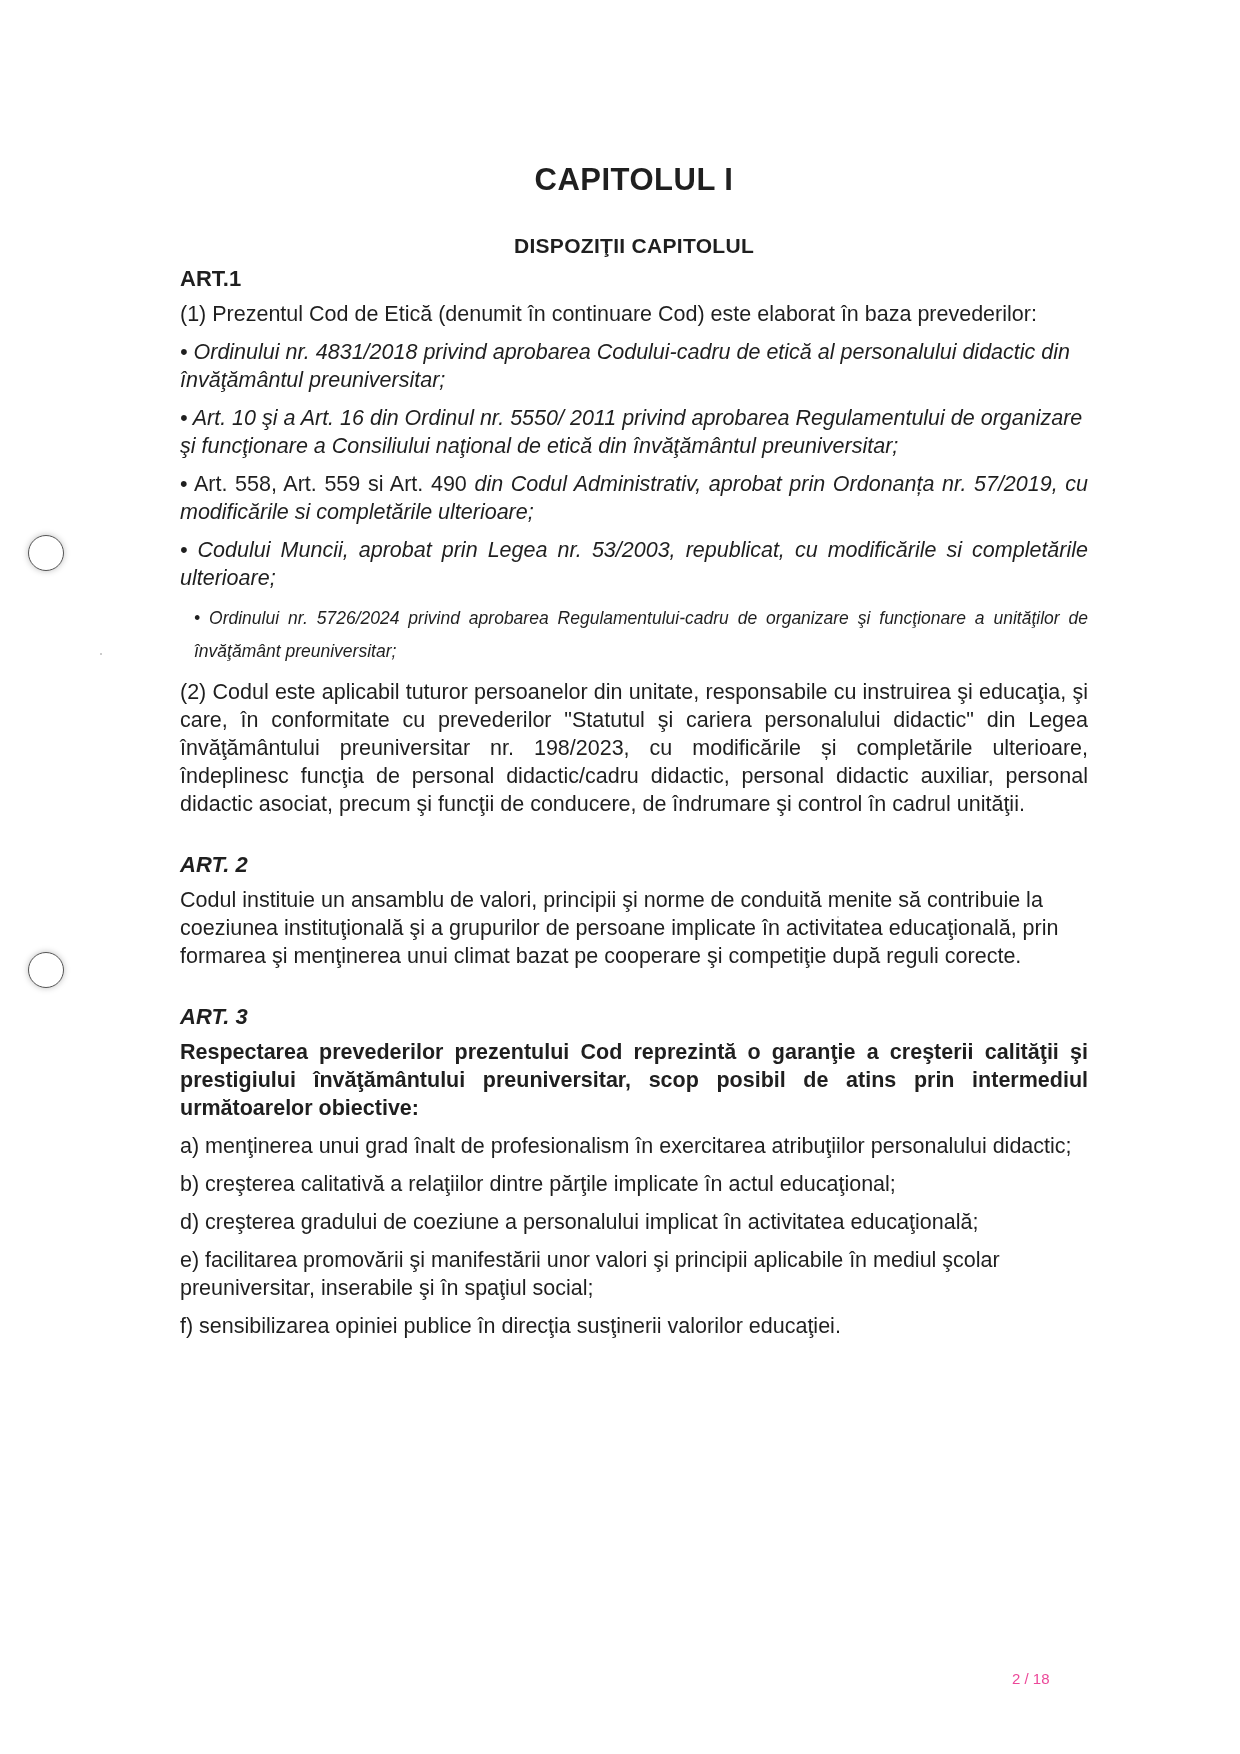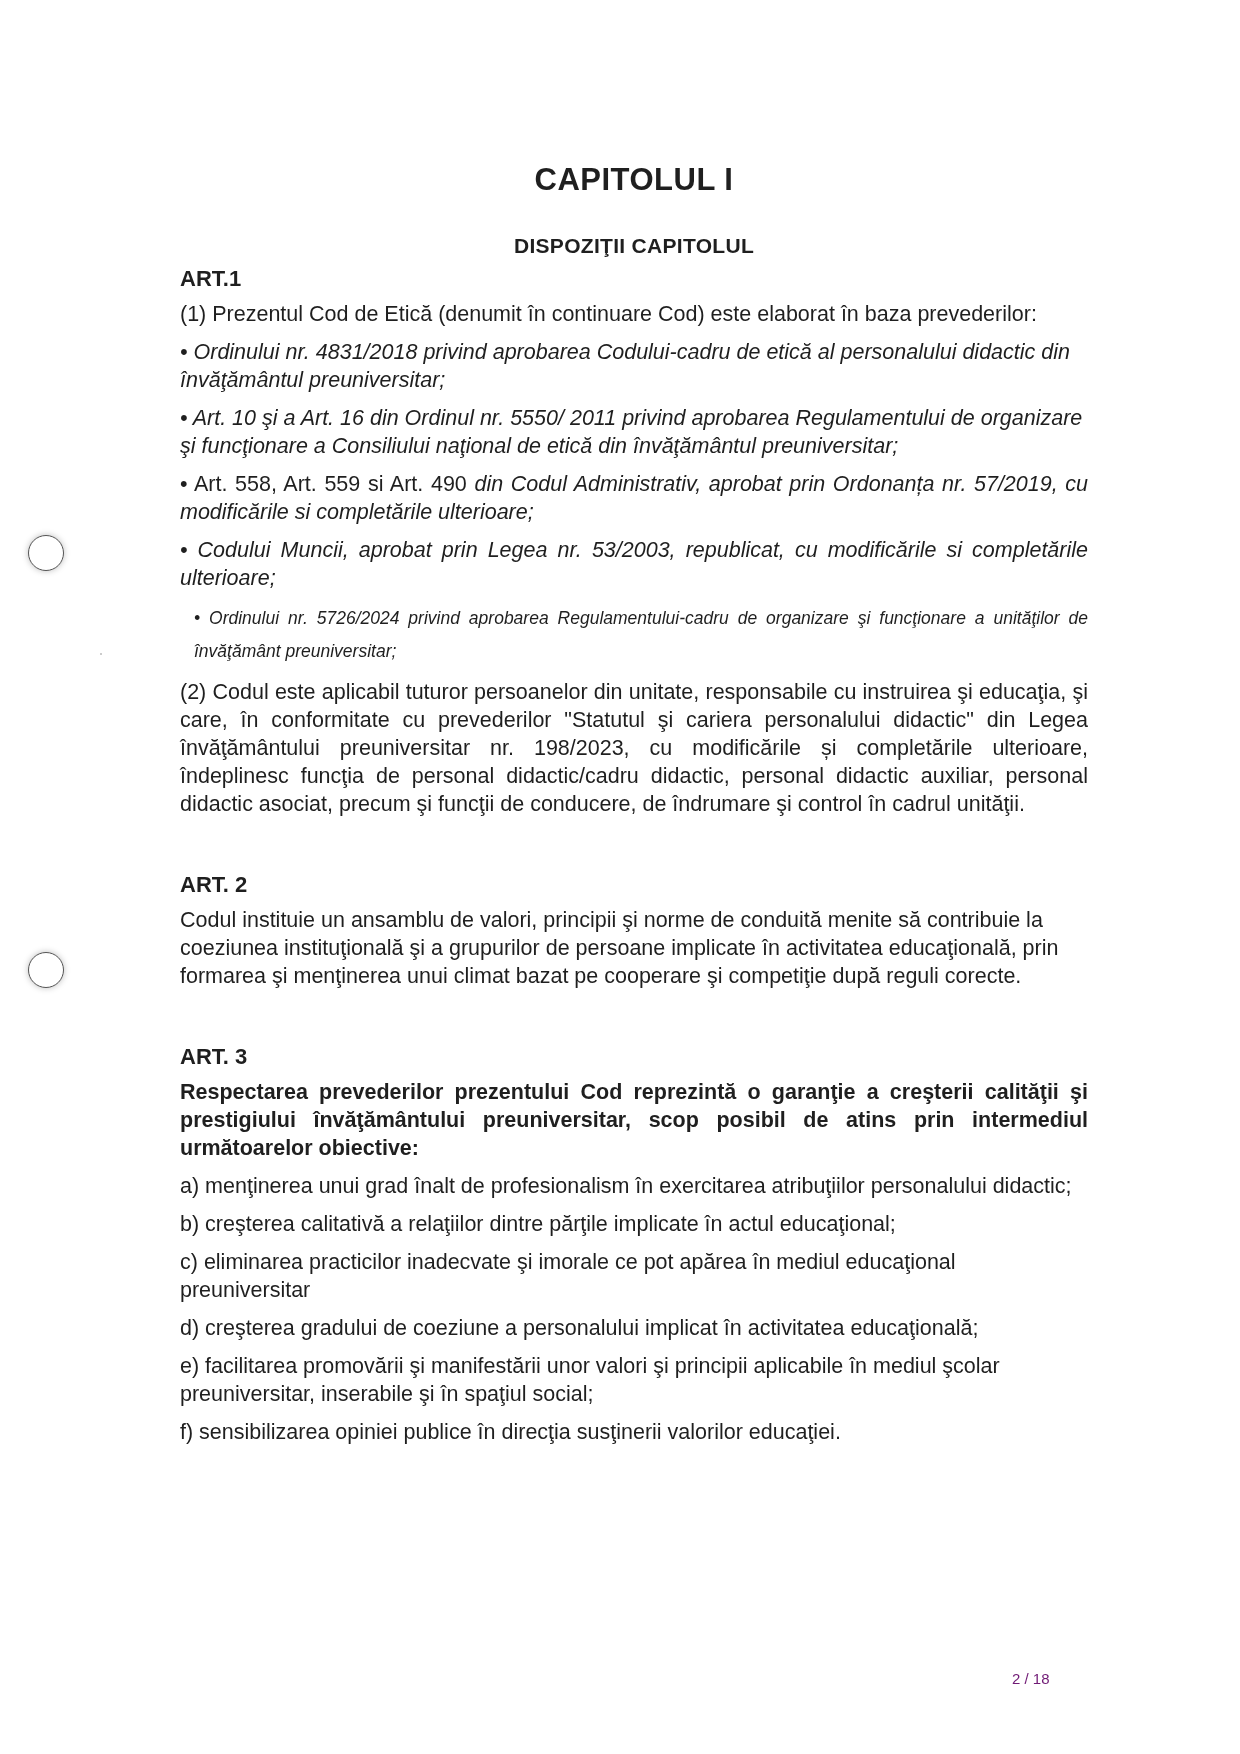--- a/index.html
+++ b/index.html
@@ -3,30 +3,30 @@
 <meta charset="utf-8">
 <style>
   html, body { margin: 0; padding: 0; background: #ffffff; }
   body { width: 1240px; height: 1754px; position: relative; overflow: hidden;
          font-family: "Liberation Sans", "DejaVu Sans", sans-serif; color: #1f1f1f; }
   .page { position: absolute; left: 0; top: 0; width: 1240px; height: 1268px; background: #fff; }
   .content { position: absolute; left: 180px; top: 150px; width: 908px; }
   .chapter { text-align: center; font-weight: bold; font-size: 31px; margin: 12px 0 0 0; letter-spacing: 0.5px; }
   .section-title { text-align: center; font-weight: bold; font-size: 21px; margin: 36px 0 0 0; letter-spacing: 0.3px; }
   .art-heading { font-weight: bold; font-size: 22px; margin: 8px 0 8px 0; }
-  .art-heading.spaced { margin-top: 54px; }
+  .art-heading.spaced { margin-top: 34px; font-style: italic; }
   p { margin: 0 0 10px 0; font-size: 21.5px; line-height: 28px; }
   p.just { text-align: justify; }
   p.it { font-style: italic; }
   p.small { font-size: 17.5px; line-height: 33px; margin-left: 14px; }
   p.bold { font-weight: bold; }
   .upright { font-style: normal; }
   .hole { position: absolute; width: 34px; height: 34px; border-radius: 50%;
           border: 1.5px solid #555; box-shadow: 0 0 6px rgba(0,0,0,0.25); background: #fff; }
-  .page-num { position: absolute; left: 1012px; top: 1670px; font-size: 15px; color: #701a75; }
+  .page-num { position: absolute; left: 1012px; top: 1670px; font-size: 15px; color: #ec4899; }
   .speck { position: absolute; width: 2px; height: 2px; background: #bbb; border-radius: 50%; }
 </style>
 </head>
 <body>
 
 <div class="page">
 
   <div class="hole" style="left:28px; top:535px;"></div>
   <div class="hole" style="left:28px; top:952px;"></div>
   <div class="speck" style="left:100px; top:653px;"></div>
@@ -50,21 +50,20 @@
     <div>
       <div class="art-heading spaced">ART. 2</div>
       <p>Codul instituie un ansamblu de valori, principii şi norme de conduită menite să contribuie la coeziunea instituţională şi a grupurilor de persoane implicate în activitatea educaţională, prin formarea şi menţinerea unui climat bazat pe cooperare şi competiţie după reguli corecte.</p>
     </div>
 
     <div>
       <div class="art-heading spaced">ART. 3</div>
       <p class="bold just">Respectarea prevederilor prezentului Cod reprezintă o garanţie a creşterii calităţii şi prestigiului învăţământului preuniversitar, scop posibil de atins prin intermediul următoarelor obiective:</p>
       <p>a) menţinerea unui grad înalt de profesionalism în exercitarea atribuţiilor personalului didactic;</p>
       <p>b) creşterea calitativă a relaţiilor dintre părţile implicate în actul educaţional;</p>
-      <p>c) eliminarea practicilor inadecvate şi imorale ce pot apărea în mediul educaţional preuniversitar</p>
       <p>d) creşterea gradului de coeziune a personalului implicat în activitatea educaţională;</p>
       <p>e) facilitarea promovării şi manifestării unor valori şi principii aplicabile în mediul şcolar preuniversitar, inserabile şi în spaţiul social;</p>
       <p>f) sensibilizarea opiniei publice în direcţia susţinerii valorilor educaţiei.</p>
     </div>
   </div>
 
   <div class="page-num">2 / 18</div>
 </div>
 
 </body></html>

